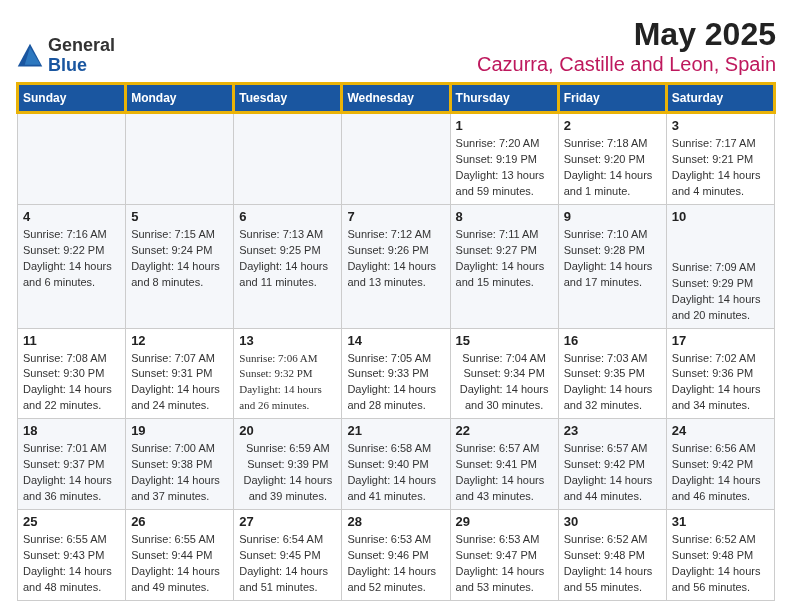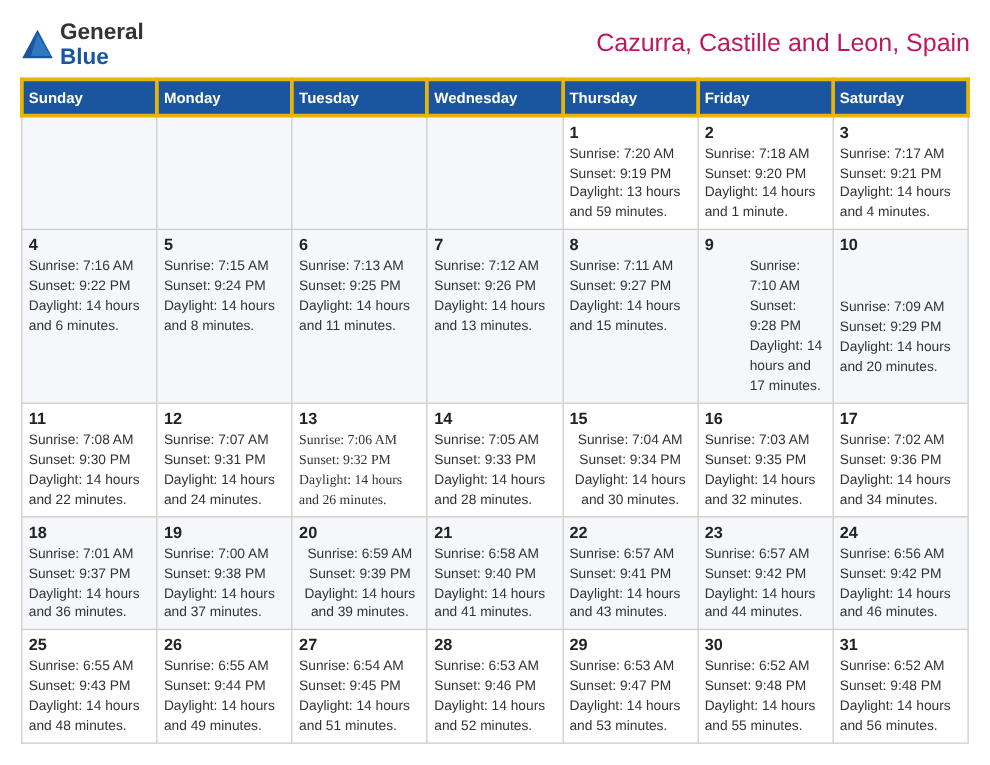--- a/index.html
+++ b/index.html
@@ -5,21 +5,21 @@
     * { box-sizing: border-box; margin: 0; padding: 0; }
     body {
       font-family: Arial, sans-serif;
       background: #fff;
       width: 792px;
       min-height: 612px;
       padding: 16px;
     }
     .header {
       display: flex;
-      align-items: center;
+      align-items: flex-end;
       justify-content: space-between;
       margin-bottom: 6px;
     }
     .logo {
       display: flex;
       align-items: center;
       gap: 4px;
     }
     .logo-text {
       font-size: 18px;
@@ -91,20 +91,21 @@
     <svg class="logo-icon" viewBox="0 0 32 32" xmlns="http://www.w3.org/2000/svg">
       <polygon points="16,2 30,28 2,28" fill="#1a56a0"></polygon>
       <polygon points="16,6 28,26 10,26" fill="#3a8fd4" opacity="0.6"></polygon>
     </svg>
     <div class="logo-text">
       <div class="logo-general">General</div>
       <div class="logo-blue">Blue</div>
     </div>
   </div>
   <div class="title-block">
+    <div class="main-title">May 2025</div>
     <div class="subtitle">Cazurra, Castille and Leon, Spain</div>
   </div>
 </div>
 
 <table class="calendar">
   <thead>
     <tr>
     <th>Sunday</th>
         <th>Monday</th>
         <th>Tuesday</th>
@@ -165,21 +166,21 @@
 Daylight: 14 hours and 13 minutes.</div>
         </td>
         <td>
           <div class="day-number">8</div>
           <div class="day-info" style="white-space: pre-line;">Sunrise: 7:11 AM
 Sunset: 9:27 PM
 Daylight: 14 hours and 15 minutes.</div>
         </td>
         <td>
           <div class="day-number">9</div>
-          <div class="day-info" style="white-space: pre-line; margin-left: 36px;">Sunrise: 7:10 AM
+          <div class="day-info" style="white-space: pre-line;">Sunrise: 7:10 AM
 Sunset: 9:28 PM
 Daylight: 14 hours and 17 minutes.</div>
         </td>
         <td>
           <div class="day-number">10</div>
           <div class="day-info" style="white-space: pre-line; margin-top: 36px;">Sunrise: 7:09 AM
 Sunset: 9:29 PM
 Daylight: 14 hours and 20 minutes.</div>
         </td>
       </tr>

